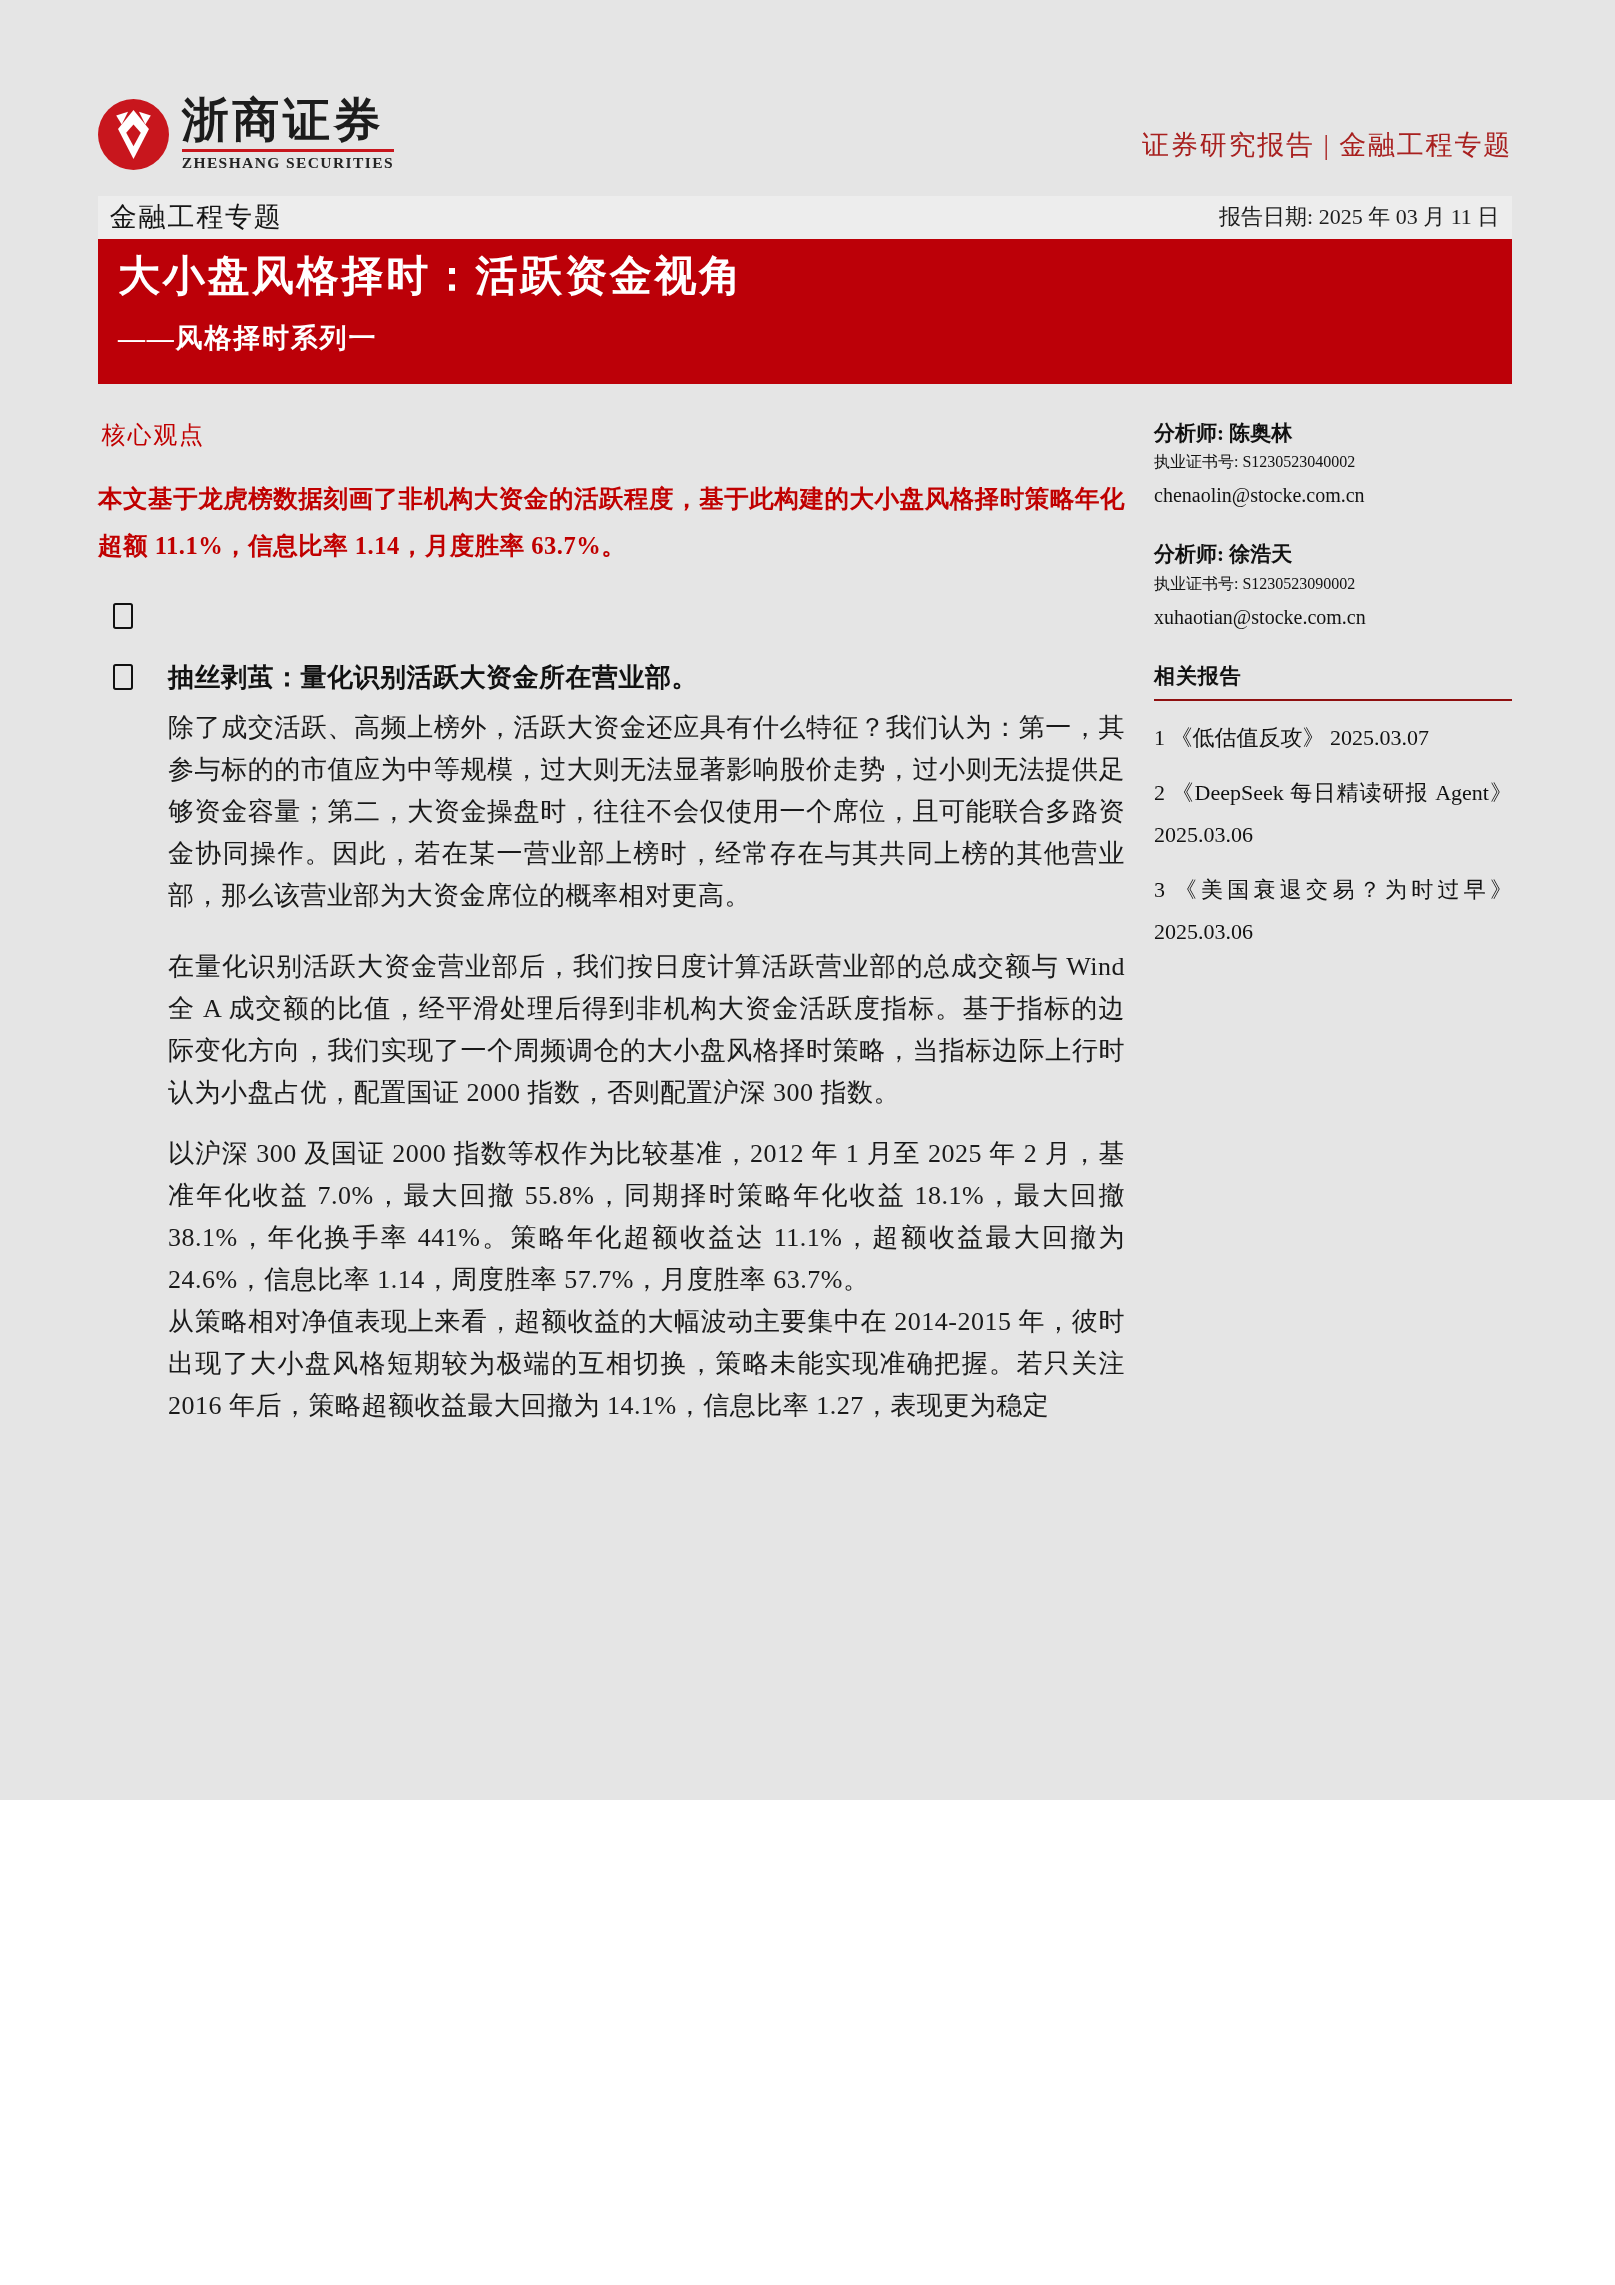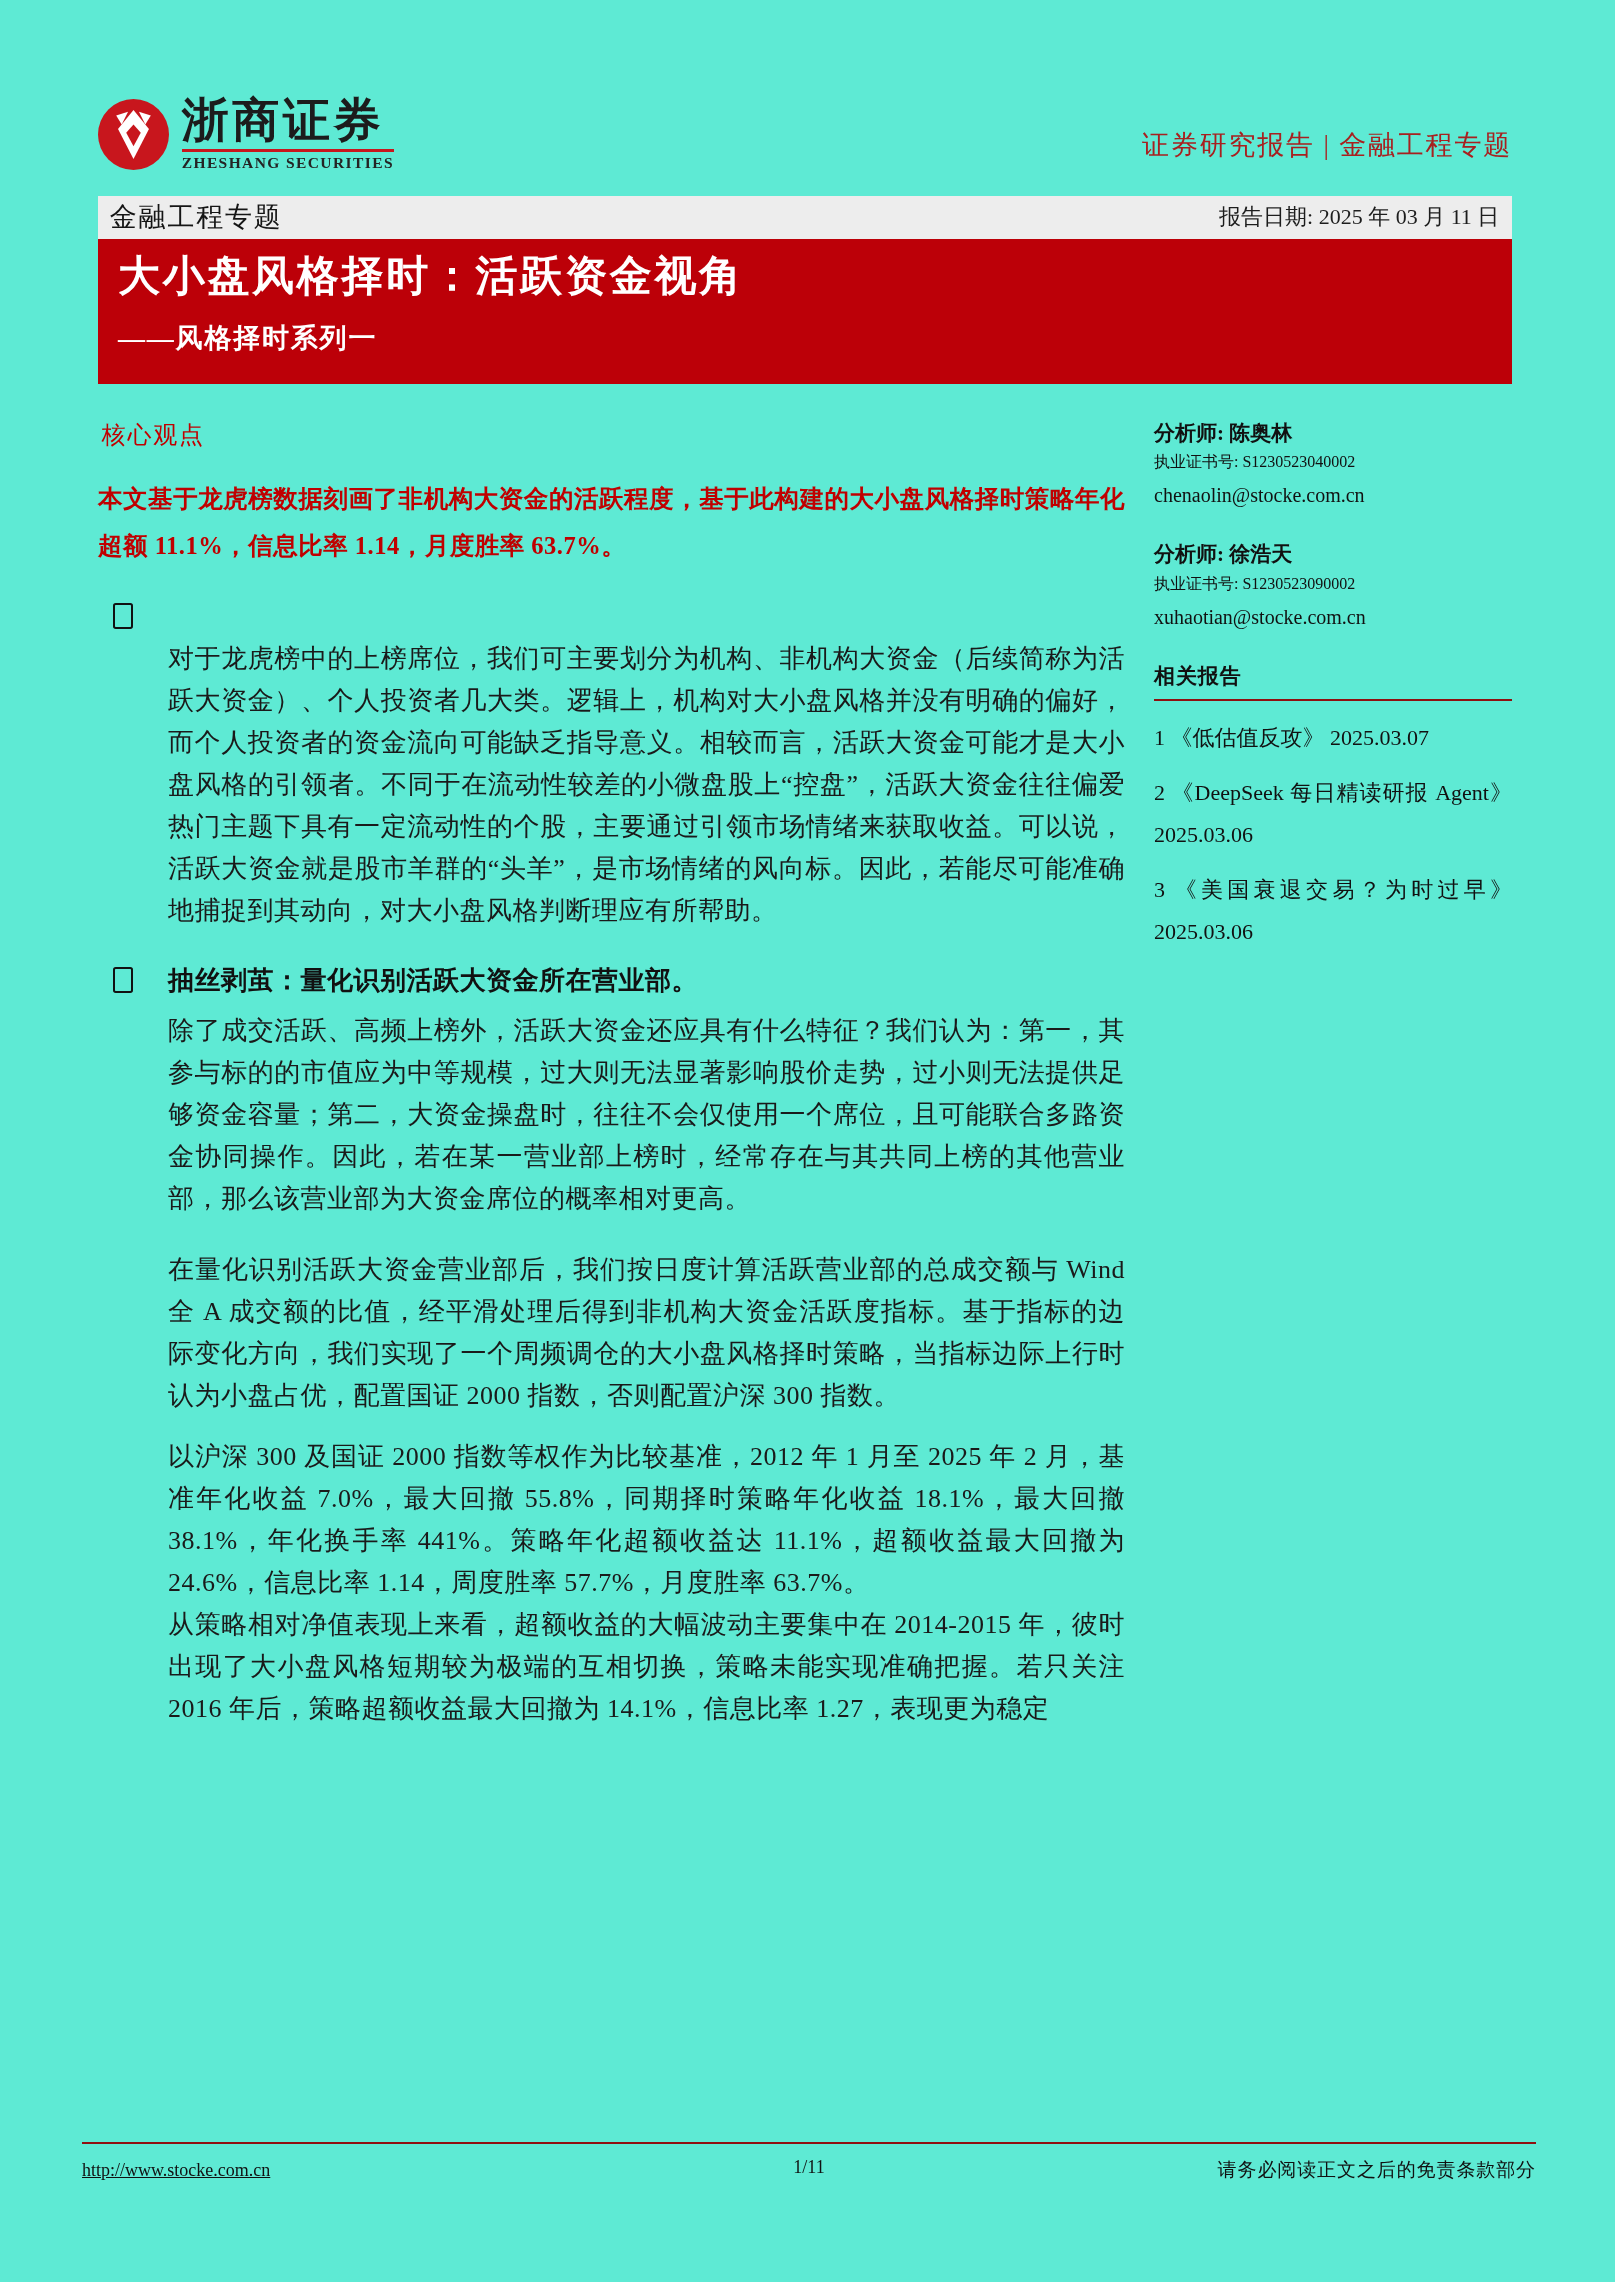--- a/index.html
+++ b/index.html
@@ -4,22 +4,22 @@
 <style>
   html, body {
     margin: 0;
     padding: 0;
     background: #ffffff;
     font-family: "Liberation Serif", "DejaVu Serif", serif;
   }
   .page {
     position: relative;
     width: 1616px;
-    height: 2282px;
-    background: #5eead4;
+    height: 1800px;
+    background: #e5e5e5;
     overflow: hidden;
   }
   
   .header {
     display: flex;
     justify-content: space-between;
     align-items: flex-end;
     margin: 96px 104px 0 98px;
   }
   .logo { display: flex; align-items: center; gap: 12.7px; }
@@ -207,21 +207,20 @@
   <div class="columns">
 
     <div class="left-col">
       <h2 class="core-title">核心观点</h2>
       <p class="intro">本文基于龙虎榜数据刻画了非机构大资金的活跃程度，基于此构建的大小盘风格择时策略年化超额 11.1%，信息比率 1.14，月度胜率 63.7%。</p>
 
       <div class="section">
         <div class="sec-head">
           <span class="bullet"></span>
         </div>
-        <p class="body-para">对于龙虎榜中的上榜席位，我们可主要划分为机构、非机构大资金（后续简称为活跃大资金）、个人投资者几大类。逻辑上，机构对大小盘风格并没有明确的偏好，而个人投资者的资金流向可能缺乏指导意义。相较而言，活跃大资金可能才是大小盘风格的引领者。不同于在流动性较差的小微盘股上“控盘”，活跃大资金往往偏爱热门主题下具有一定流动性的个股，主要通过引领市场情绪来获取收益。可以说，活跃大资金就是股市羊群的“头羊”，是市场情绪的风向标。因此，若能尽可能准确地捕捉到其动向，对大小盘风格判断理应有所帮助。</p>
       </div>
 
       <div class="section">
         <div class="sec-head">
           <span class="bullet"></span>
           <span class="sec-title">抽丝剥茧：量化识别活跃大资金所在营业部。</span>
         </div>
         <p class="body-para">除了成交活跃、高频上榜外，活跃大资金还应具有什么特征？我们认为：第一，其参与标的的市值应为中等规模，过大则无法显著影响股价走势，过小则无法提供足够资金容量；第二，大资金操盘时，往往不会仅使用一个席位，且可能联合多路资金协同操作。因此，若在某一营业部上榜时，经常存在与其共同上榜的其他营业部，那么该营业部为大资金席位的概率相对更高。</p>
       </div>
 

